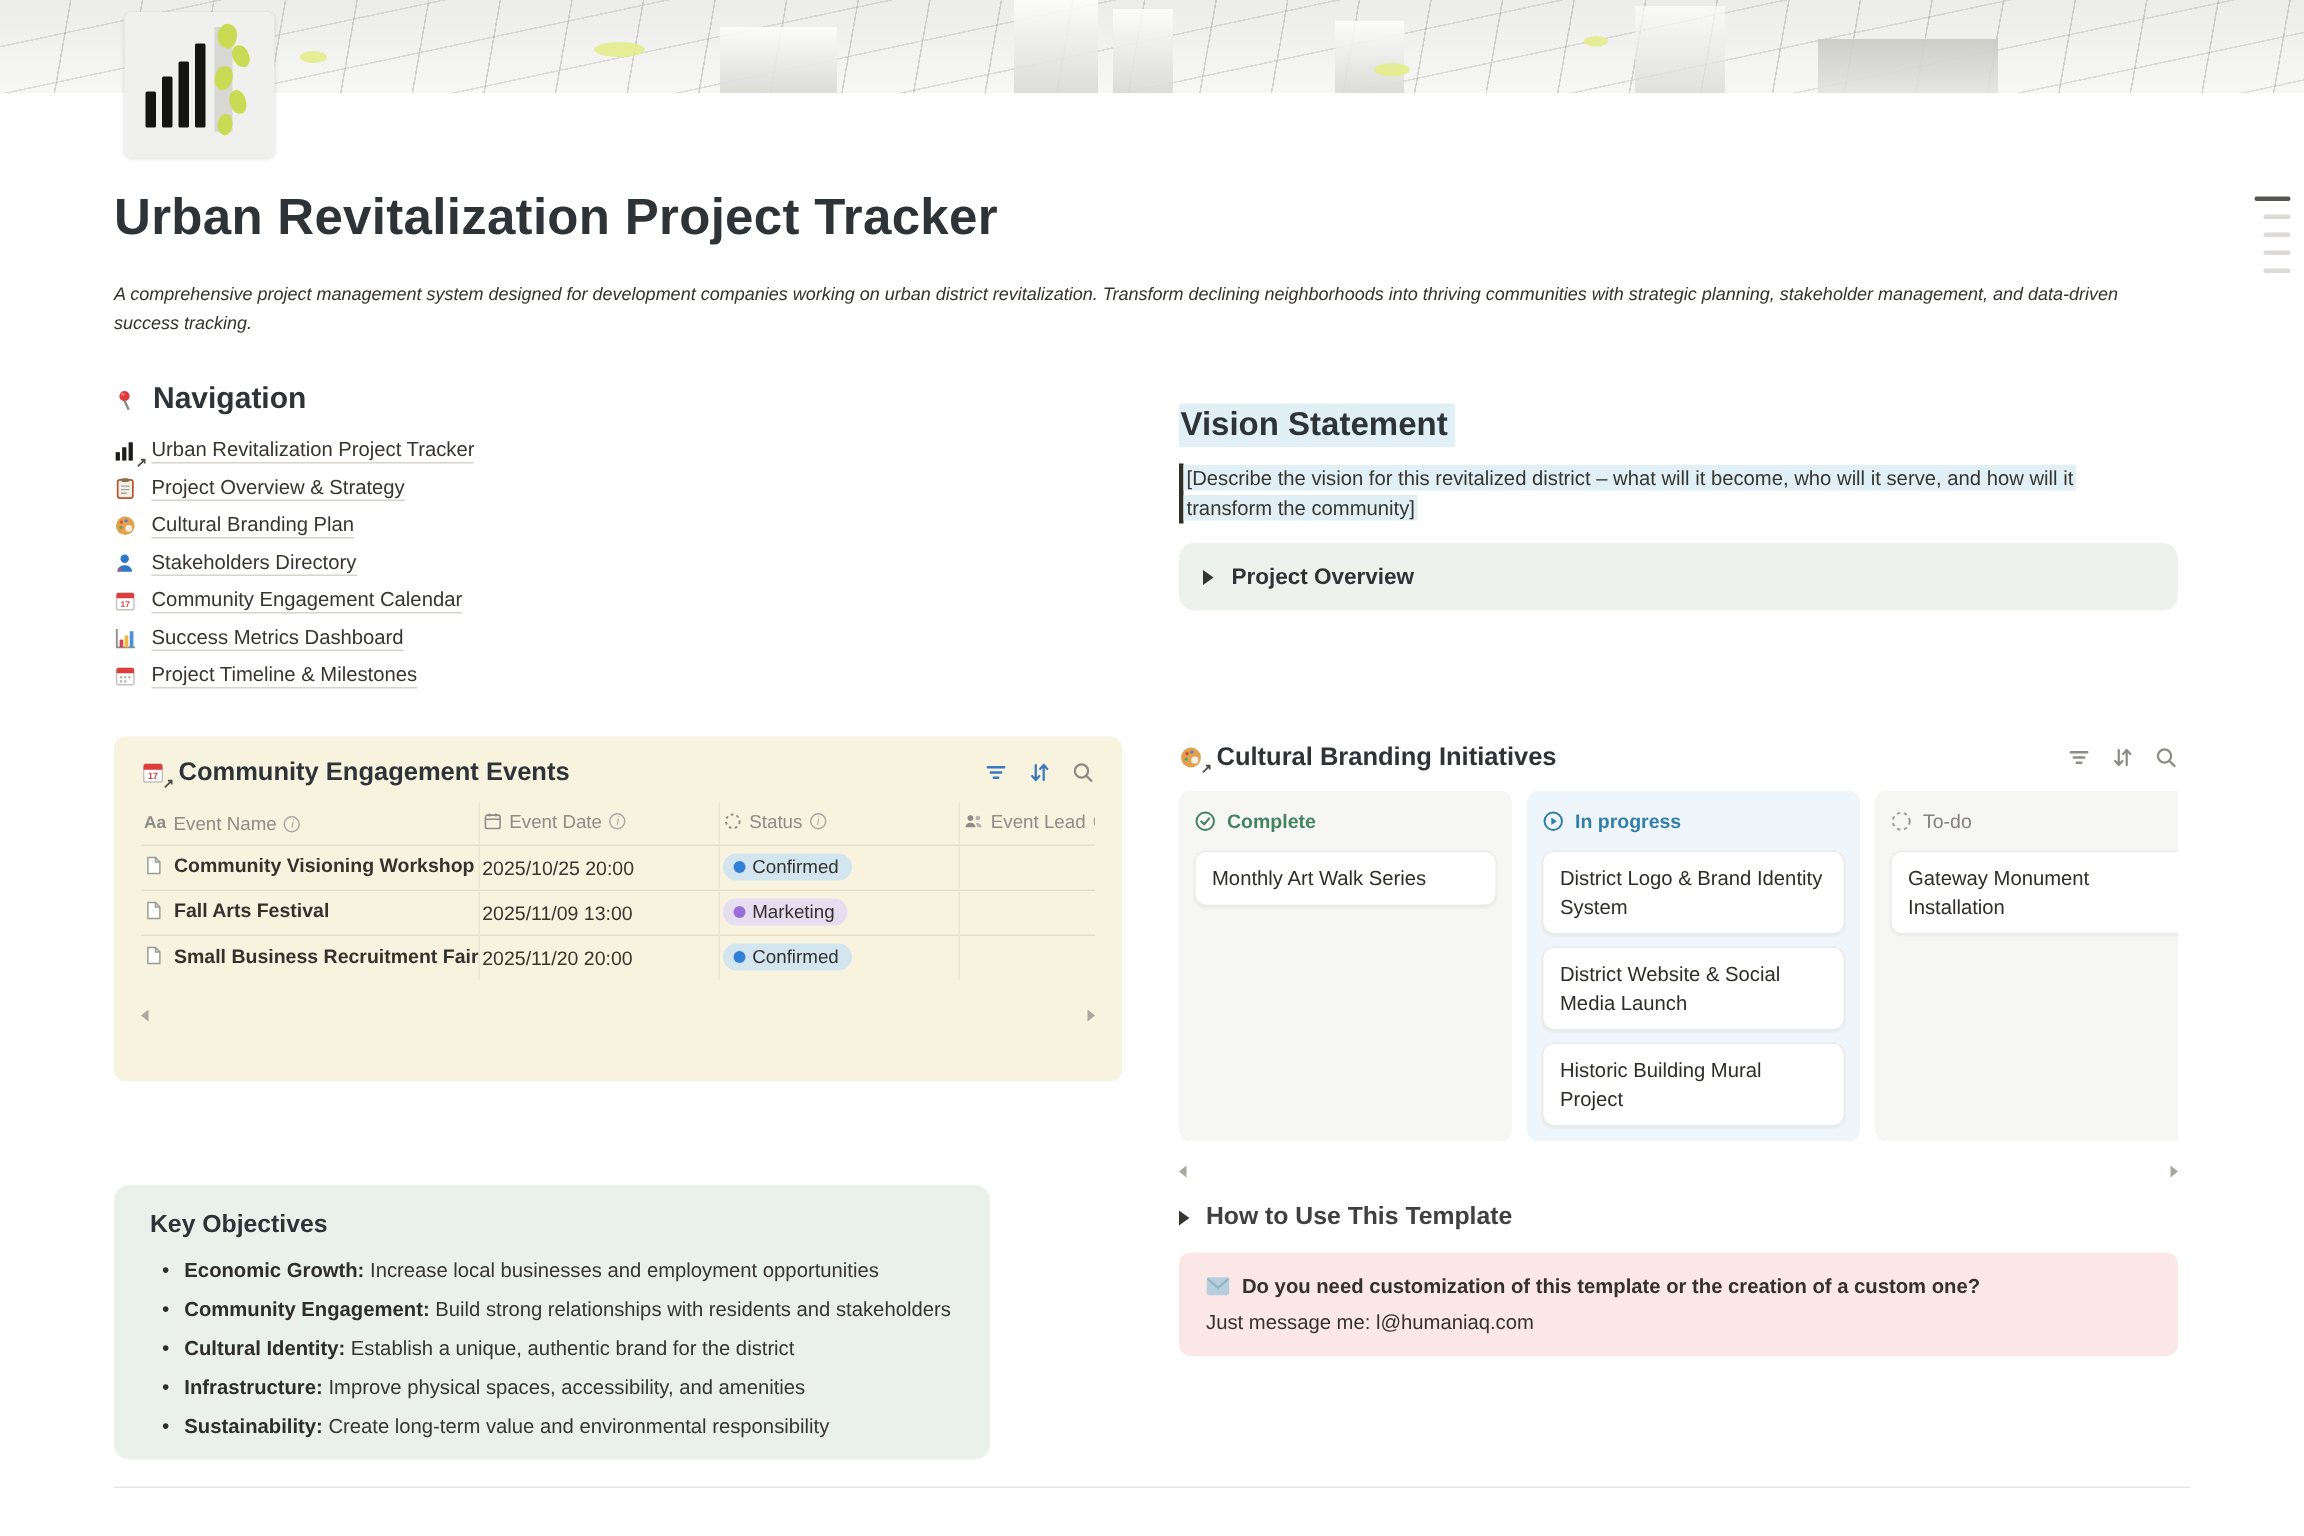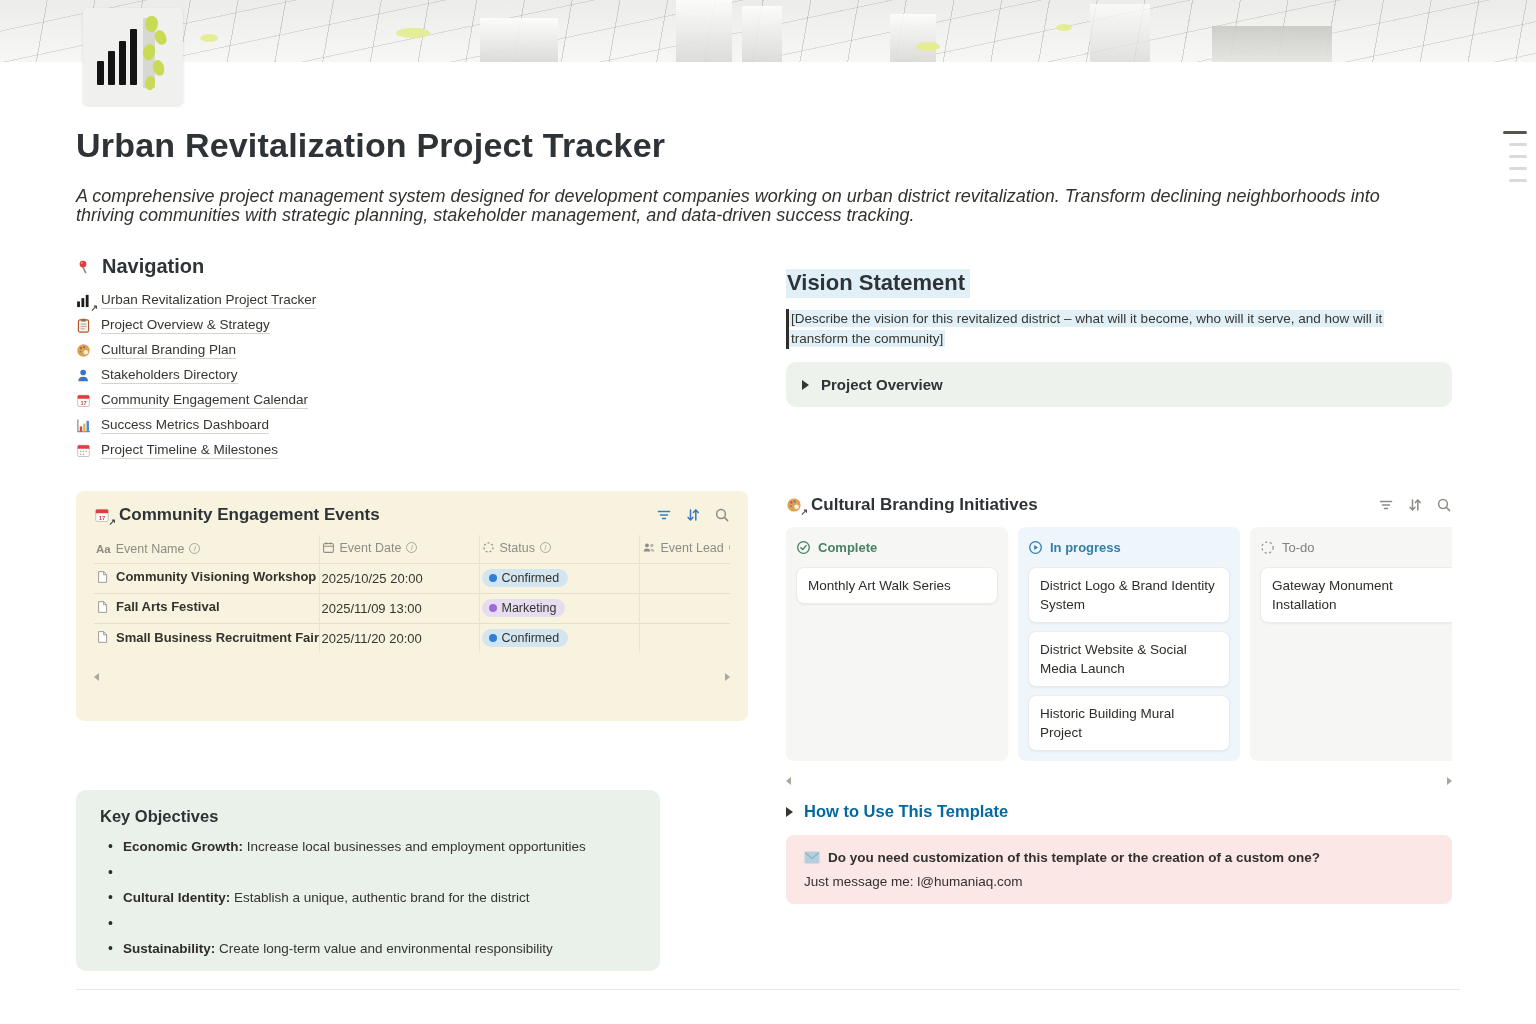--- a/index.html
+++ b/index.html
@@ -24,21 +24,21 @@
 
   
   .toc { position:absolute; right:9px; top:131px; display:flex; flex-direction:column;
     align-items:flex-end; gap:9px; }
   .toc span { display:block; height:3px; border-radius:2px; background:#dcdad6; width:18px; }
   .toc span.cur { background:#55534e; width:24px; }
 
   
   .content { padding:0 76px; }
   h1.page-title { margin-top:64px; font-size:34px; font-weight:700; color:#2e3338; letter-spacing:.2px; }
-  .page-desc { margin-top:22px; width:1360px; font-size:18px; line-height:19px;
+  .page-desc { margin-top:22px; width:1360px; font-size:12px; line-height:19px;
     font-style:italic; color:#34322e; }
 
   .grid { margin-top:30px; display:grid; grid-template-columns:672px 666px;
     column-gap:38px; grid-template-rows:236px 299px auto; align-items:start; }
 
   
   .h2row { display:flex; align-items:center; gap:10px; }
   .h2row h2 { font-size:20px; font-weight:700; color:#2e3338; }
   .nav-list { margin-top:10px; }
   .nav-item { display:flex; align-items:center; gap:9px; height:25px; cursor:pointer; }
@@ -117,21 +117,21 @@
     padding:17px 24px 9px 24px; }
   .obj-card h3 { font-size:16.5px; font-weight:700; color:#2e3338; }
   .obj-list { margin-top:8px; }
   .obj-item { display:flex; align-items:flex-start; gap:10px; padding:5px 0 5px 8px; font-size:13.5px; line-height:16px; }
   .obj-item .b { color:#2f2d28; font-size:14px; line-height:15px; }
   .obj-item b { font-weight:700; color:#2f2d28; }
 
   
   .howto { margin-top:12px; width:666px; }
   .howto-toggle { display:flex; align-items:center; gap:11px; cursor:pointer; }
-  .howto-toggle .tl { font-size:16.5px; font-weight:600; color:#0369a1; }
+  .howto-toggle .tl { font-size:16.5px; font-weight:600; color:#404040; }
   .callout { margin-top:14px; background:var(--callout-pink,#fbe7e5); border-radius:8px;
     padding:15px 18px; }
   .callout .l1 { display:flex; align-items:center; gap:8px; font-size:13.5px; font-weight:700; color:#33312c; }
   .callout .l2 { margin-top:9px; margin-left:0; font-size:13.5px; font-weight:500; color:#33312c; }
 
   .divider { margin-top:18px; width:1384px; height:1px; background:#e8e6e3; }
 
   svg { display:block; }
 </style>
 </head>
@@ -528,27 +528,29 @@
 
     <section class="obj-card">
       <h3>Key Objectives</h3>
       <div class="obj-list">
         <div class="obj-item">
           <span class="b">•</span>
           <span><b>Economic Growth:</b><span> Increase local businesses and employment opportunities</span></span>
         </div>
         <div class="obj-item">
           <span class="b">•</span>
+          <span><b>Community Engagement:</b><span> Build strong relationships with residents and stakeholders</span></span>
         </div>
         <div class="obj-item">
           <span class="b">•</span>
           <span><b>Cultural Identity:</b><span> Establish a unique, authentic brand for the district</span></span>
         </div>
         <div class="obj-item">
           <span class="b">•</span>
+          <span><b>Infrastructure:</b><span> Improve physical spaces, accessibility, and amenities</span></span>
         </div>
         <div class="obj-item">
           <span class="b">•</span>
           <span><b>Sustainability:</b><span> Create long-term value and environmental responsibility</span></span>
         </div>
       </div>
     </section>
 
     <section class="howto">
       <div class="howto-toggle">

